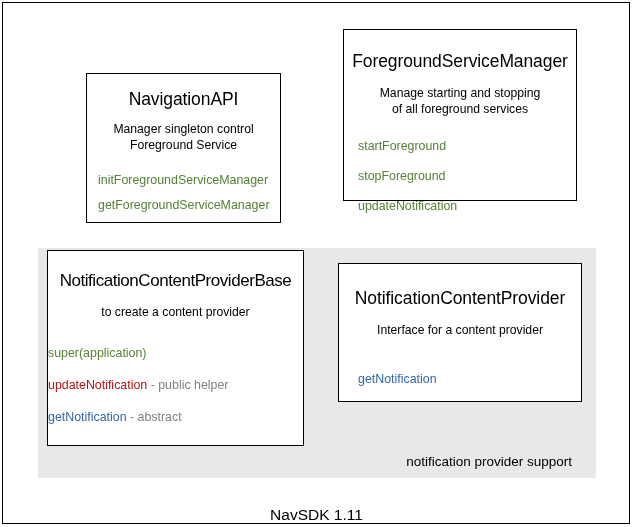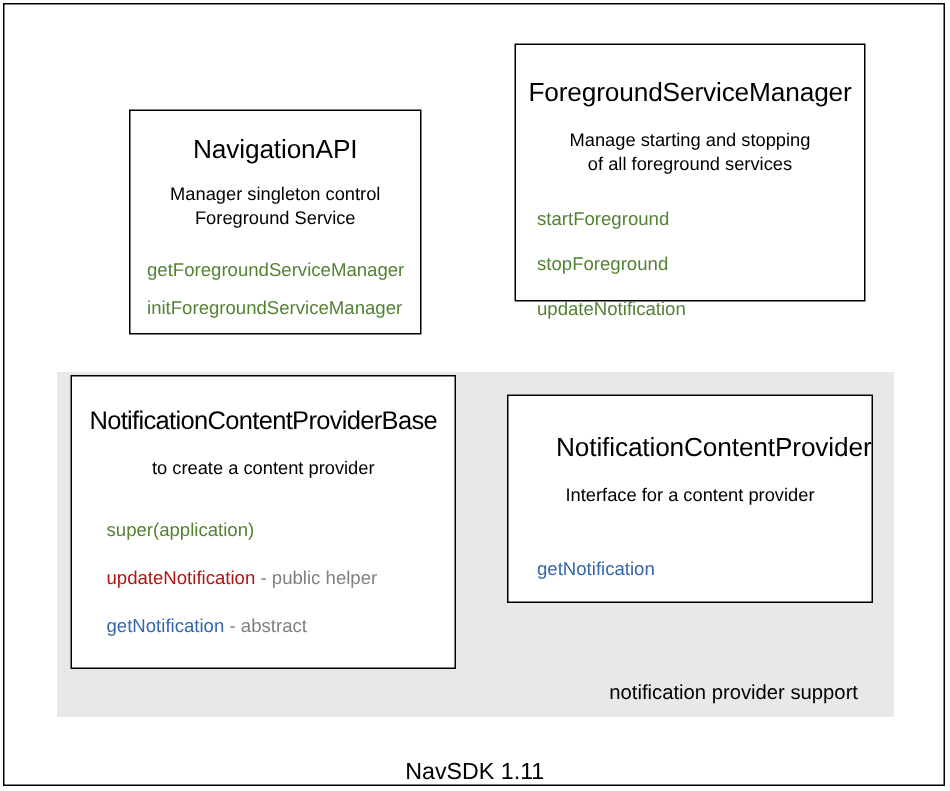--- a/index.html
+++ b/index.html
@@ -117,24 +117,24 @@
   .box-navigationapi .member-list { margin-top: 20px; padding-left: 11px; }
   .box-navigationapi .member { margin-bottom: 11px; }
 
   .box-foregroundservicemanager .class-title { margin-top: 21px; }
   .box-foregroundservicemanager .class-desc  { margin-top: 14px; text-align: center; }
   .box-foregroundservicemanager .member-list { margin-top: 22px; padding-left: 14px; }
   .box-foregroundservicemanager .member { margin-bottom: 16px; }
 
   .box-notificationcontentproviderbase .class-title { margin-top: 20px; }
   .box-notificationcontentproviderbase .class-desc  { margin-top: 14px; }
-  .box-notificationcontentproviderbase .member-list { margin-top: 25px; padding-left: 23px; }
+  .box-notificationcontentproviderbase .member-list { margin-top: 25px; }
   .box-notificationcontentproviderbase .member { margin-bottom: 18px; }
 
-  .box-notificationcontentprovider .class-title { margin-top: 24px; text-align: right; }
+  .box-notificationcontentprovider .class-title { margin-top: 24px; }
   .box-notificationcontentprovider .class-desc  { margin-top: 14px; }
   .box-notificationcontentprovider .member-list { margin-top: 33px; padding-left: 19px; }
   .box-notificationcontentprovider .member { margin-bottom: 10px; }
 
   .footer-label {
     position: absolute;
     left: 0;
     right: 0;
     top: 506px;
     text-align: center;
@@ -153,24 +153,24 @@
   </div>
 
   <div class="class-box box-navigationapi">
     <div class="class-title">NavigationAPI</div>
     <div class="class-desc">
       <div>Manager singleton control</div>
       <div>Foreground Service</div>
     </div>
     <ul class="member-list">
       <li class="member">
+        <span class="m-green">initForegroundServiceManager</span><span class="m-note"></span>
+      </li>
+      <li class="member">
         <span class="m-green">getForegroundServiceManager</span><span class="m-note"></span>
-      </li>
-      <li class="member">
-        <span class="m-green">initForegroundServiceManager</span><span class="m-note"></span>
       </li>
     </ul>
   </div>
 
   <div class="class-box box-foregroundservicemanager">
     <div class="class-title">ForegroundServiceManager</div>
     <div class="class-desc">
       <div>Manage starting and stopping</div>
       <div>of all foreground services</div>
     </div>

